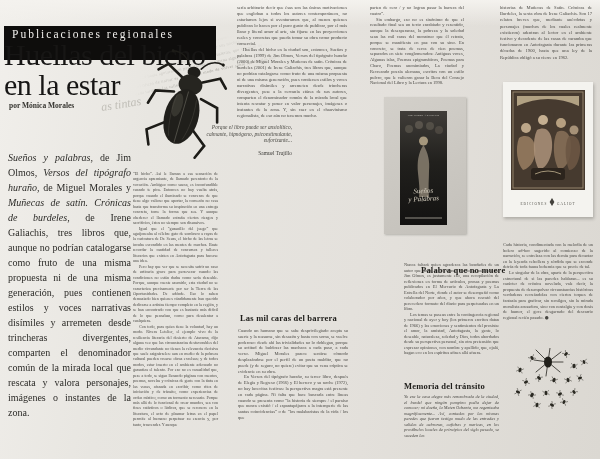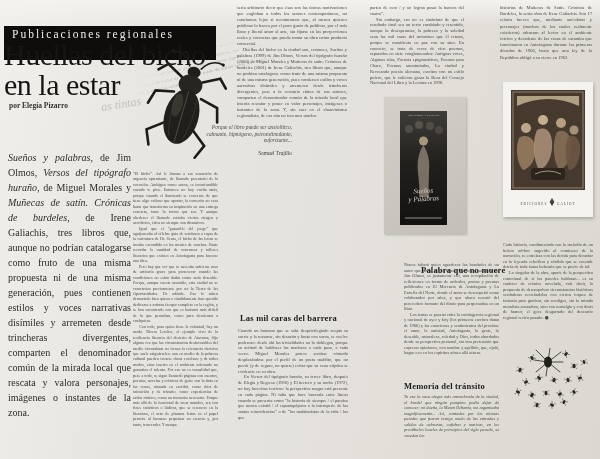--- a/index.html
+++ b/index.html
@@ -96,21 +96,21 @@
   <div class="abs ghost-frag">as tintas</div>
 
   <div class="abs masthead">
     <span>Publicaciones regionales</span>
   </div>
 
   <h1 class="abs title" style="margin:0;">
     <div>Huellas del bicho</div>
     <div>en la estar</div>
   </h1>
-  <div class="abs byline">por Elegía Pizarro</div>
+  <div class="abs byline">por Mónica Morales</div>
 
   <svg class="abs beetle" viewBox="0 0 80 106">
     <g stroke="#1d1c18" stroke-width="1.6" fill="none" stroke-linecap="round">
       <path d="M34,15 C30,8 23,3 14,5"></path>
       <path d="M46,15 C50,8 57,3 66,5"></path>
     </g>
     <circle cx="14" cy="5" r="1.6" fill="#1d1c18"></circle>
     <circle cx="66" cy="5" r="1.6" fill="#1d1c18"></circle>
     <g stroke="#1d1c18" stroke-width="2.6" fill="none" stroke-linecap="round">
       <path d="M30,28 L13,19 L5,27"></path>

